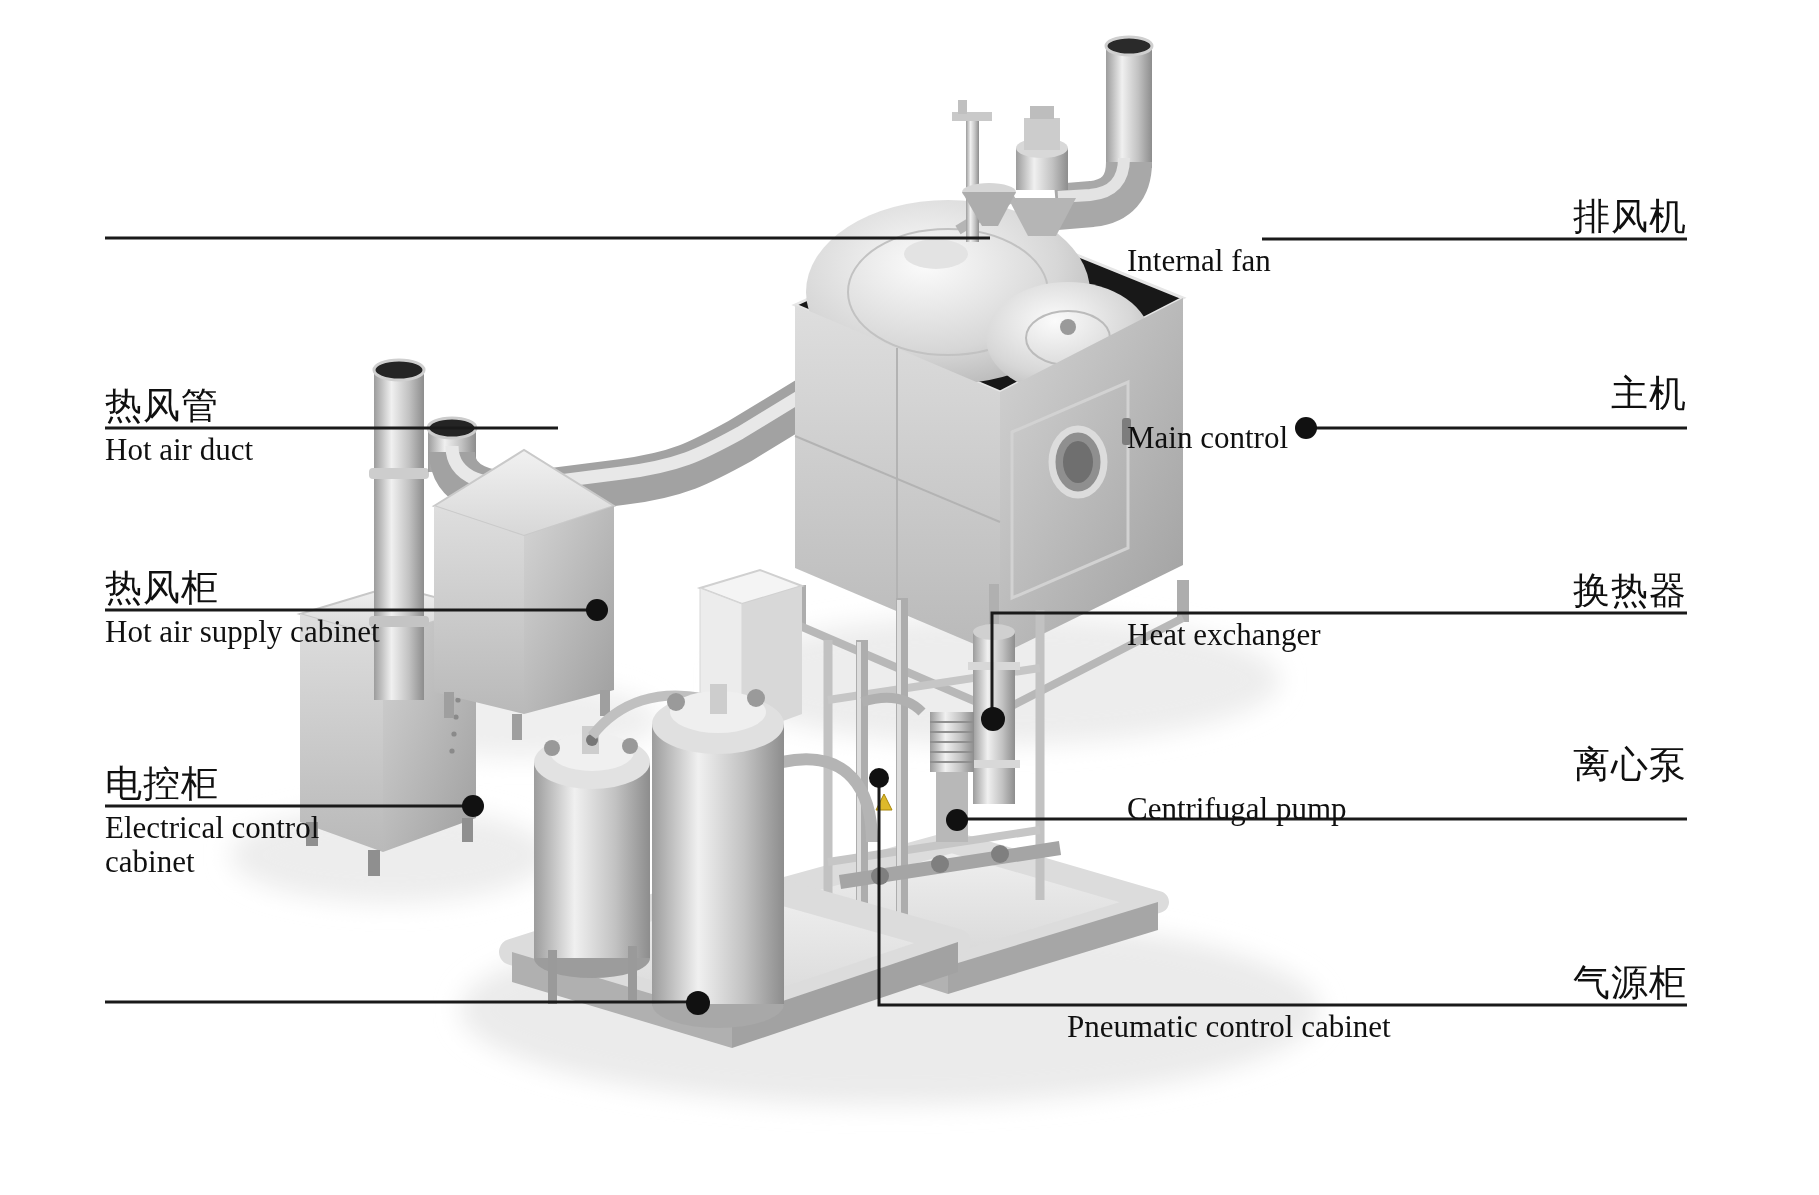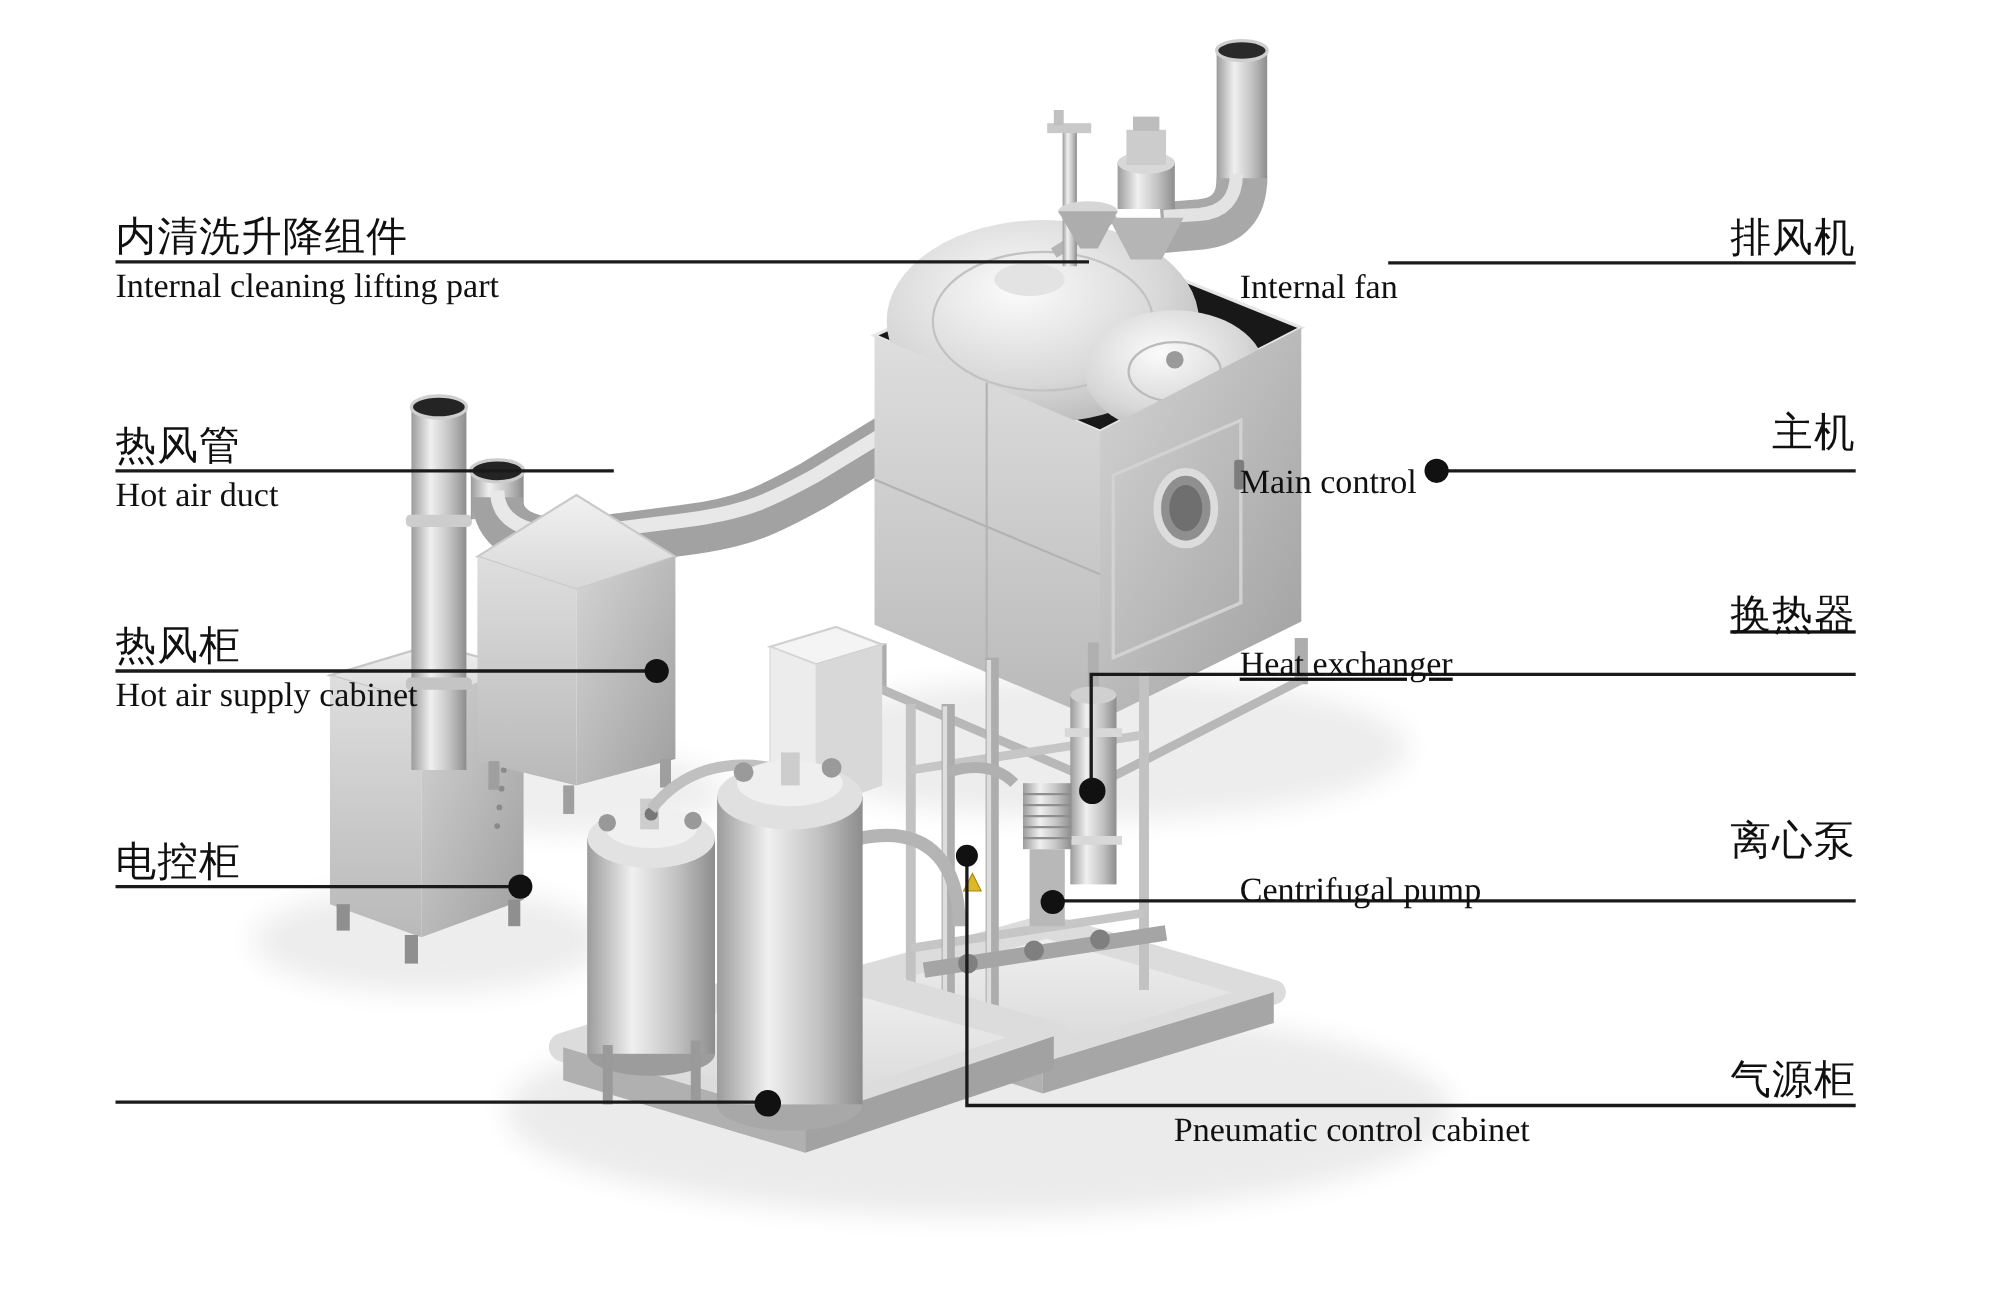--- a/index.html
+++ b/index.html
@@ -234,51 +234,48 @@
       <circle cx="597" cy="610" r="11"></circle>
       <circle cx="473" cy="806" r="11"></circle>
       <circle cx="698" cy="1003" r="12"></circle>
       <circle cx="1306" cy="428" r="11"></circle>
       <circle cx="993" cy="719" r="12"></circle>
       <circle cx="957" cy="820" r="11"></circle>
       <circle cx="879" cy="778" r="10"></circle>
     </g>
   </svg>
 
-  <div class="label left" style="left:105px;top:186px;width:440px;">
-    <div class="cn">内清洗升降组件</div>
-    <div class="en">Internal cleaning lifting part</div>
-  </div>
 
   <div class="label left" style="left:105px;top:376px;width:420px;">
     <div class="cn">热风管</div>
     <div class="en">Hot air duct</div>
   </div>
 
   <div class="label left" style="left:105px;top:558px;width:420px;">
     <div class="cn">热风柜</div>
     <div class="en">Hot air supply cabinet</div>
   </div>
 
   <div class="label left" style="left:105px;top:754px;width:420px;">
     <div class="cn">电控柜</div>
+    <div class="en en-narrow">Electrical control cabinet</div>
   </div>
 
 
   <div class="label right" style="right:132px;top:187px;width:560px;">
     <div class="cn">排风机</div>
     <div class="en">Internal fan</div>
   </div>
 
   <div class="label right" style="right:132px;top:364px;width:560px;">
     <div class="cn">主机</div>
     <div class="en">Main control</div>
   </div>
 
-  <div class="label right" style="right:132px;top:530px;width:560px;text-decoration:underline;">
+  <div class="label right" style="right:132px;top:561px;width:560px;">
     <div class="cn">换热器</div>
     <div class="en">Heat exchanger</div>
   </div>
 
   <div class="label right" style="right:132px;top:735px;width:560px;">
     <div class="cn">离心泵</div>
     <div class="en">Centrifugal pump</div>
   </div>
 
   <div class="label right" style="right:132px;top:953px;width:620px;">

